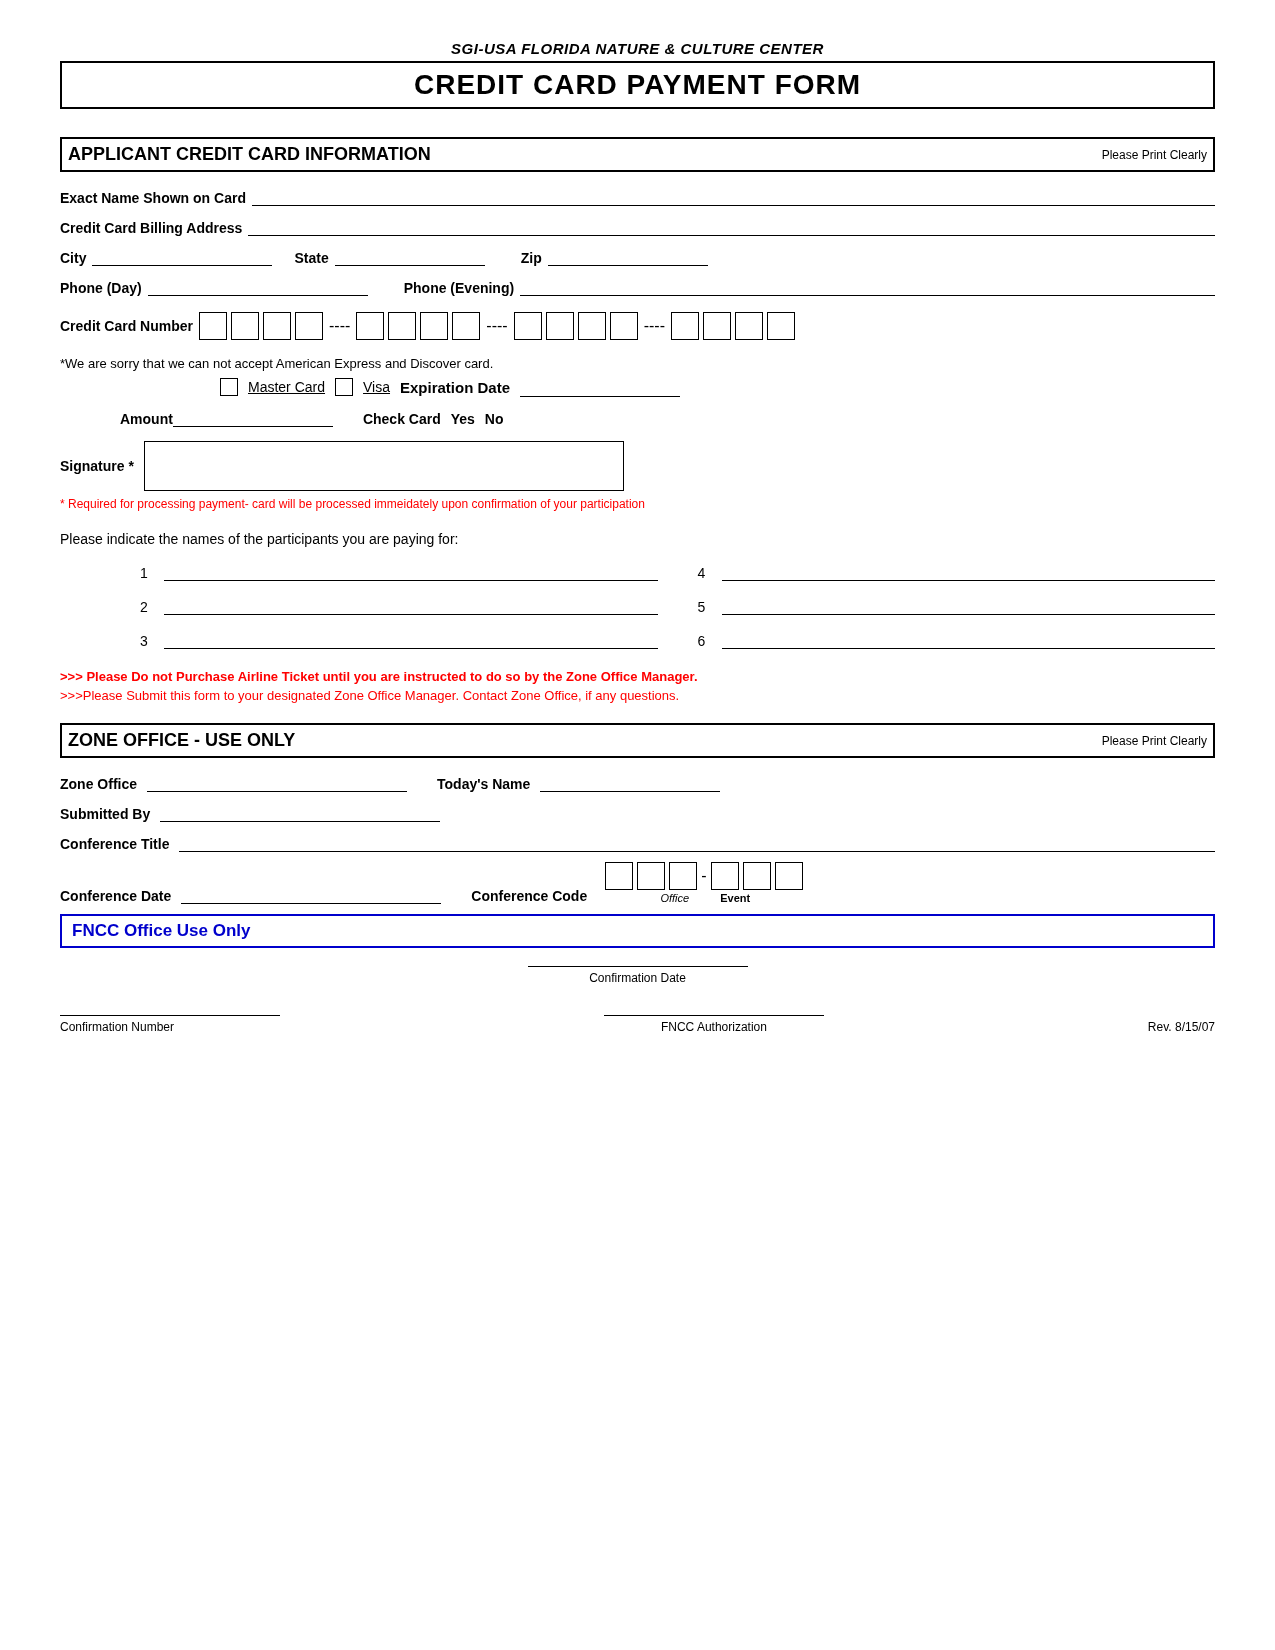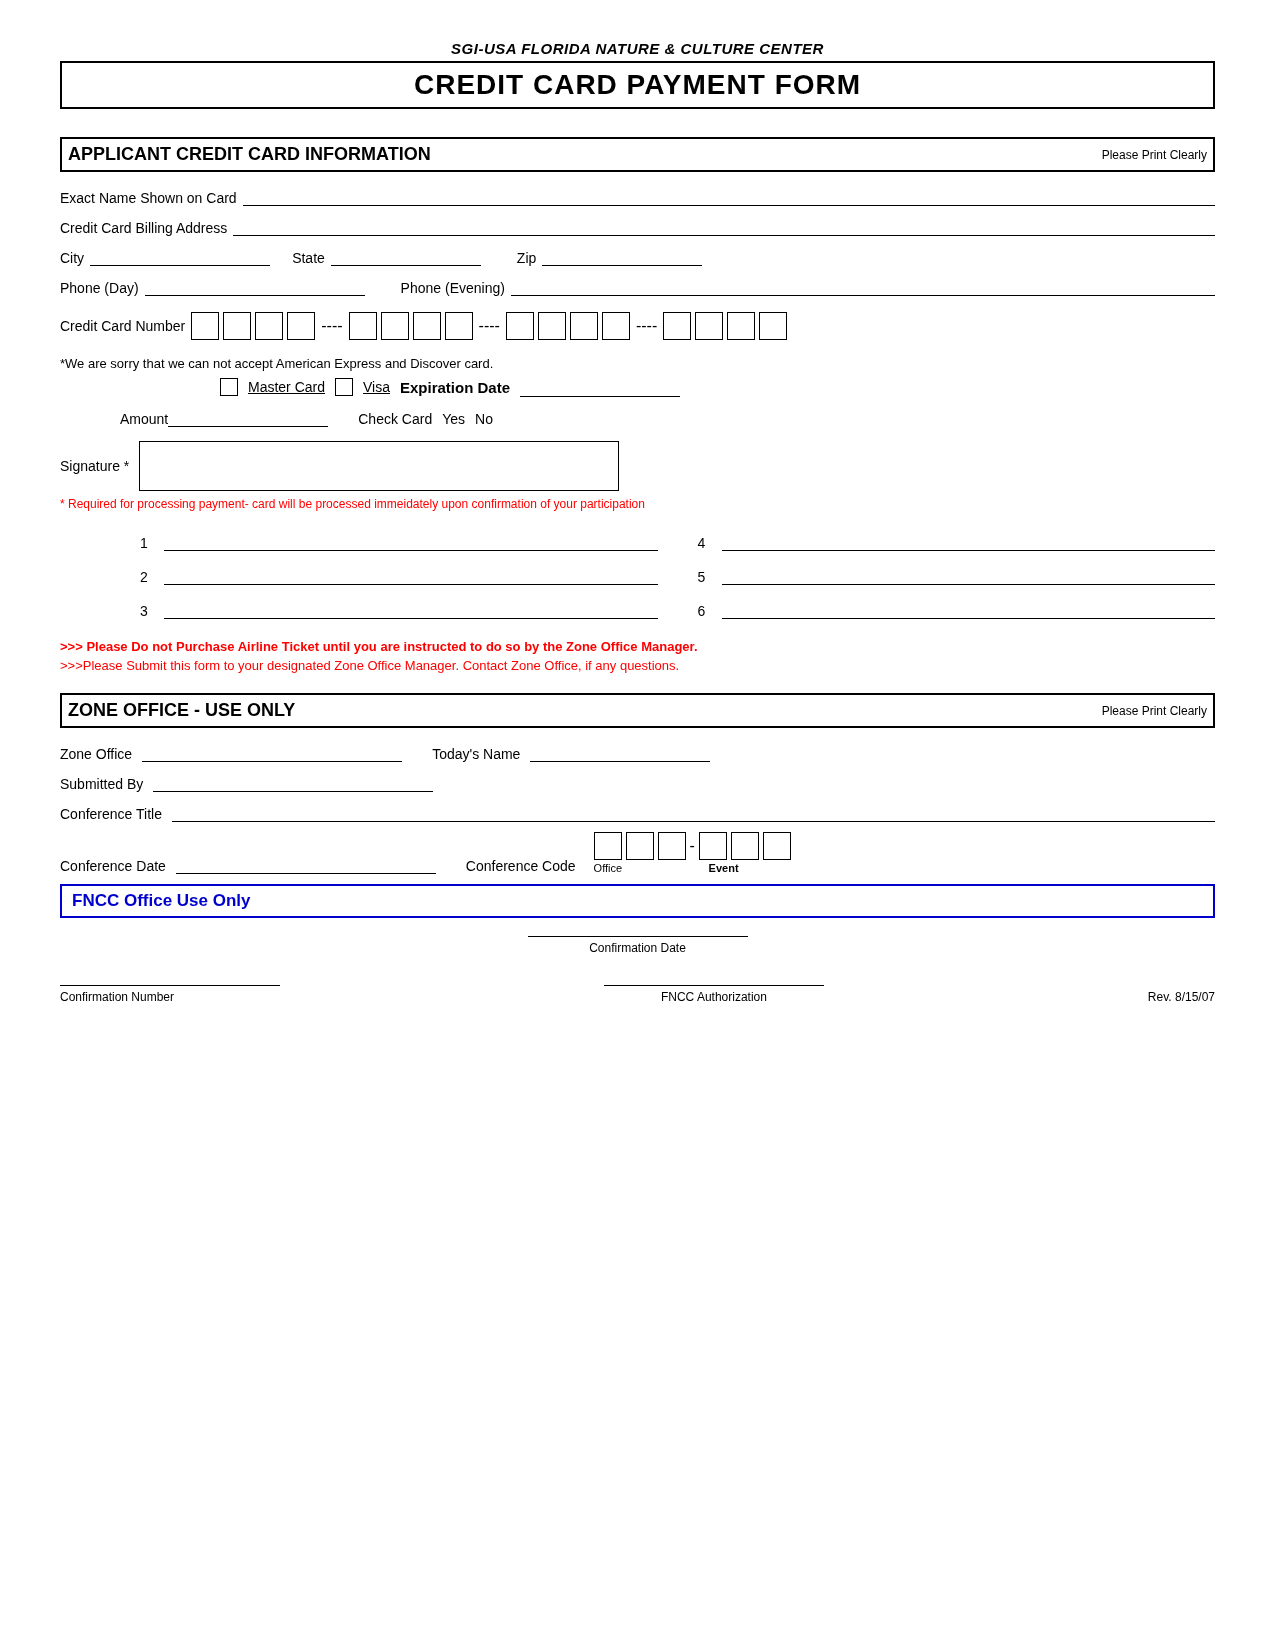--- a/index.html
+++ b/index.html
@@ -47,20 +47,21 @@
     }
     .field-row {
       display: flex;
       align-items: flex-end;
       margin-bottom: 10px;
       gap: 6px;
     }
     .field-label {
       white-space: nowrap;
       font-size: 14px;
+      font-weight: bold;
     }
     .field-line {
       border-bottom: 1.5px solid #000;
       flex: 1;
       height: 20px;
       min-width: 40px;
     }
     .field-line-fixed {
       border-bottom: 1.5px solid #000;
       height: 20px;
@@ -339,20 +340,21 @@
 </div>
 
 <div class="signature-row">
   <span class="field-label">Signature *</span>
   <div class="signature-box"></div>
 </div>
 
 <div class="required-note">* Required for processing payment- card will be processed immeidately upon confirmation of your participation</div>
 
 <div class="participants-section">
+  <div class="participants-label">Please indicate the names of the participants you are paying for:</div>
   <div class="participants-grid">
 
     <div class="participant-row">
       <span class="participant-num">1</span>
       <div class="field-line"></div>
     </div>
     <div class="participant-row">
       <span class="participant-num">4</span>
       <div class="field-line"></div>
     </div>
@@ -410,21 +412,21 @@
       <div class="conference-code-boxes">
         <div class="conf-box"></div>
         <div class="conf-box"></div>
         <div class="conf-box"></div>
         <span class="conf-dash">-</span>
         <div class="conf-box"></div>
         <div class="conf-box"></div>
         <div class="conf-box"></div>
       </div>
       <div class="conf-label-row">
-        <span style="width:84px; text-align:left;">Office</span>
+        <span style="width:84px; text-align:right;font-style:italic;">Office</span>
         <span style="width:84px; text-align:center;font-weight:bold;">Event</span>
       </div>
     </div>
   </div>
 </div>
 
 <div class="fncc-header">
   <span class="fncc-title">FNCC Office Use Only</span>
 </div>
 

